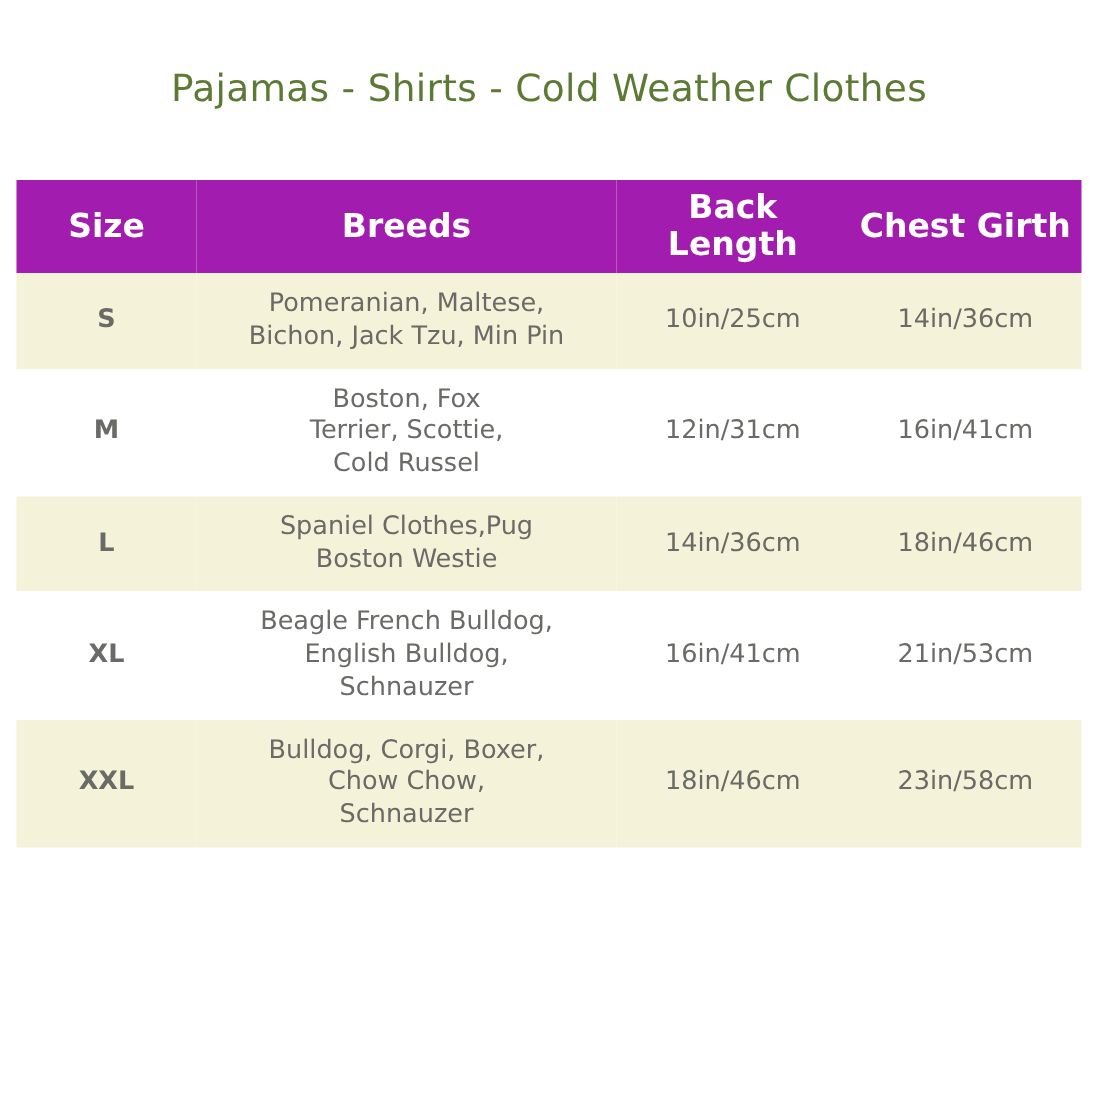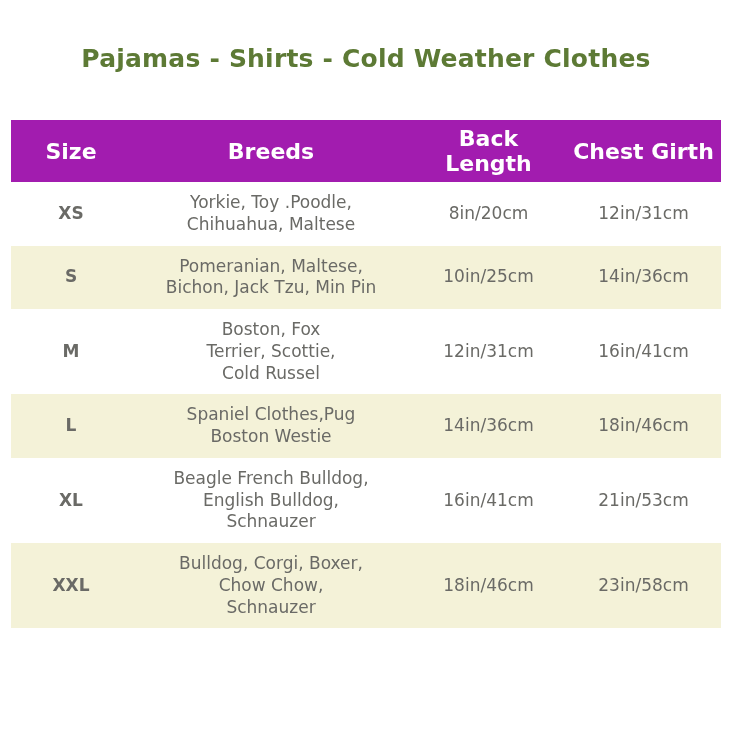--- a/index.html
+++ b/index.html
@@ -17,21 +17,21 @@
     width: 732px;
     height: 732px;
     position: relative;
     background: #ffffff;
     box-sizing: border-box;
   }
   .title {
     text-align: center;
     color: #5d7a35;
     font-size: 25px;
-    font-weight: bold;
+    font-weight: normal;
     letter-spacing: 0.2px;
     padding-top: 44px;
     padding-bottom: 0;
     font-family: "DejaVu Sans", sans-serif;
   }
   .table-wrap {
     position: absolute;
     top: 120px;
     left: 11px;
     width: 710px;
@@ -105,29 +105,20 @@
       </colgroup>
       <thead>
         <tr>
           <th>Size</th>
           <th>Breeds</th>
           <th>Back  Length</th>
           <th>Chest Girth</th>
         </tr>
       </thead>
       <tbody id="table-body">
-          <tr class="row-light">
-            <td class="size-cell">XS</td>
-            <td class="breeds-cell">
-              <span class="br-line">Yorkie, Toy .Poodle,</span>
-              <span class="br-line">Chihuahua, Maltese</span>
-            </td>
-            <td class="len-cell">8in/20cm</td>
-            <td class="chest-cell">12in/31cm</td>
-          </tr>
           <tr class="row-shade">
             <td class="size-cell">S</td>
             <td class="breeds-cell">
               <span class="br-line">Pomeranian, Maltese,</span>
               <span class="br-line">Bichon, Jack Tzu, Min Pin</span>
             </td>
             <td class="len-cell">10in/25cm</td>
             <td class="chest-cell">14in/36cm</td>
           </tr>
           <tr class="row-light">

